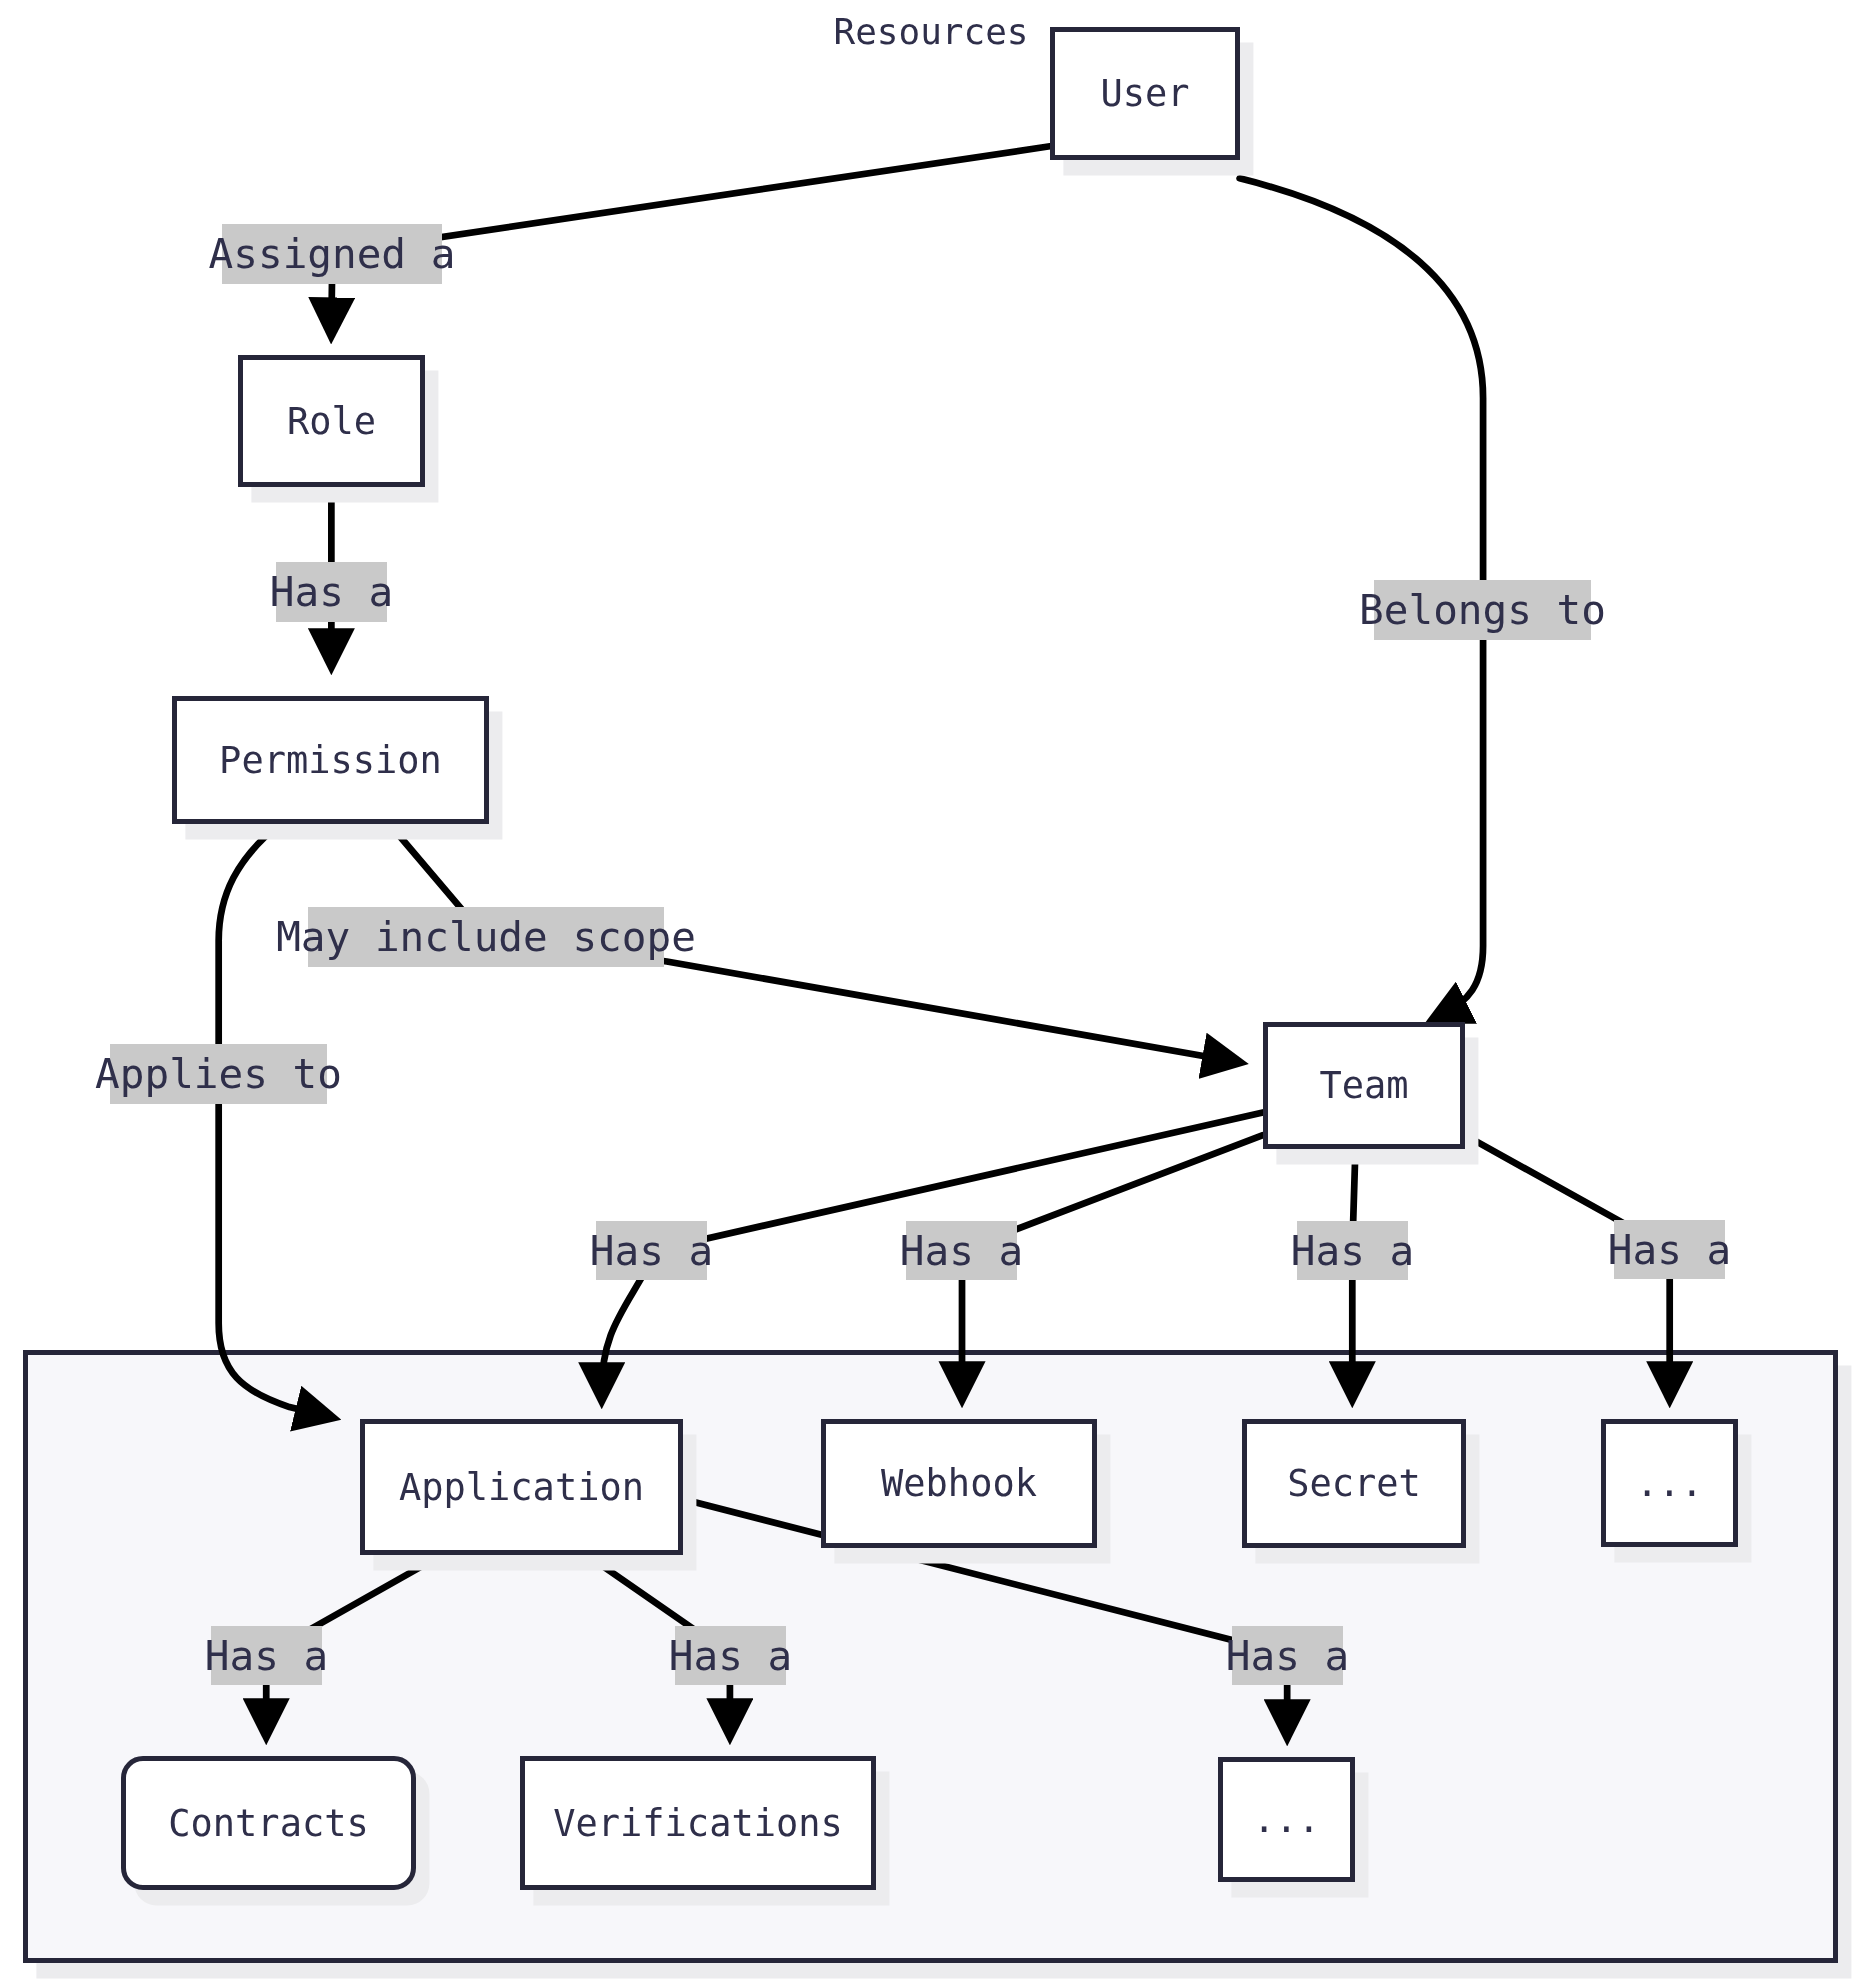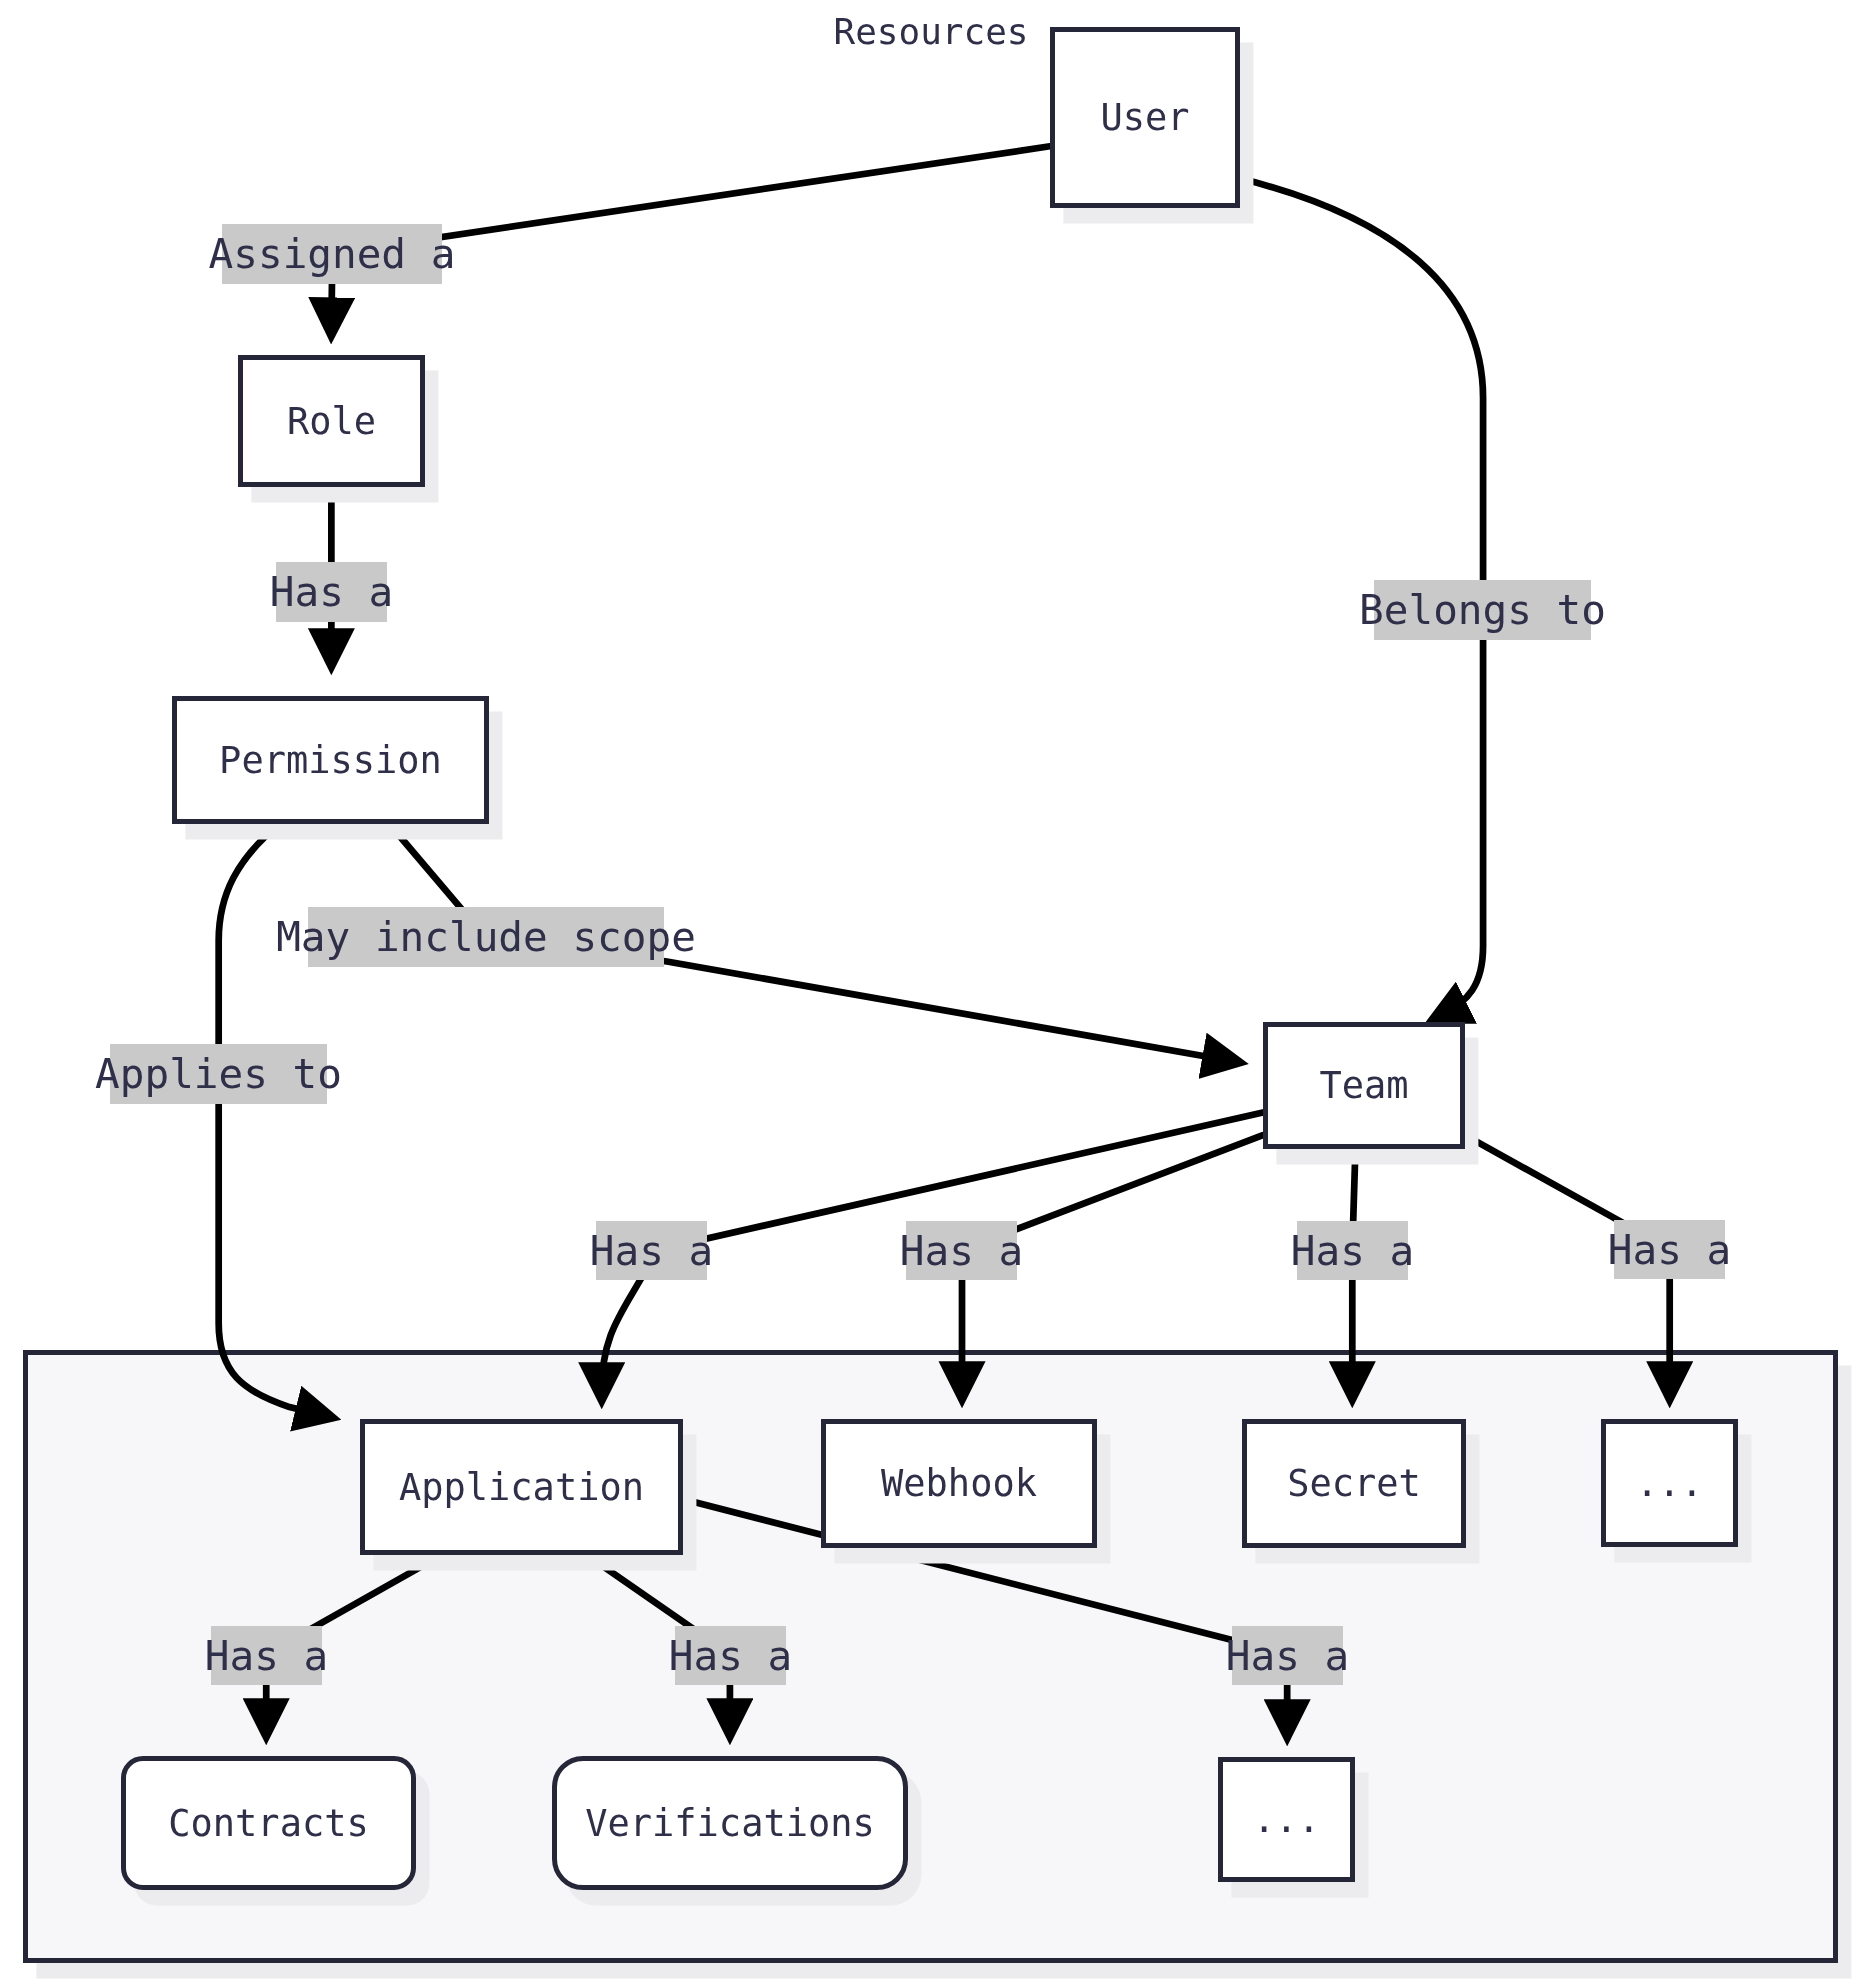--- a/index.html
+++ b/index.html
@@ -57,30 +57,30 @@
     display: flex;
     align-items: center;
     justify-content: center;
     z-index: 5;
   }
   .node .node-label {
     font-size: 37px;
     color: #2f2f4a;
     white-space: nowrap;
   }
-  .n-user          { left:1050px; top:  27px; width:190px; height:181px; }
+  .n-user          { left:1050px; top:  27px; width:190px; height:133px; }
   .n-role          { left: 238px; top: 355px; width:187px; height:132px; }
   .n-permission    { left: 172px; top:696px; width:317px; height:128px; }
   .n-team          { left:1263px; top:1022px; width:202px; height:127px; }
   .n-application   { left: 360px; top:1419px; width:323px; height:136px; }
   .n-webhook       { left:821px; top:1419px; width:276px; height:129px;text-align:center; }
   .n-secret        { left:1242px; top:1419px; width:224px; height:129px; }
   .n-resource-more { left:1601px; top:1419px; width:137px; height:128px; }
   .n-contracts     { left: 121px; top:1756px; width:295px; height:134px;border-radius:22px; }
-  .n-verifications { left:552px; top:1756px; width:356px; height:134px;border-radius:31px; }
+  .n-verifications { left:520px; top:1756px; width:356px; height:134px; }
   .n-application-more { left:1218px; top:1757px; width:137px; height:125px; }
   
   .edge-label {
     position: absolute;
     background: #c9c9c9;
     color: #2f2f4a;
     font-size: 41px;
     display: flex;
     align-items: center;
     justify-content: center;

